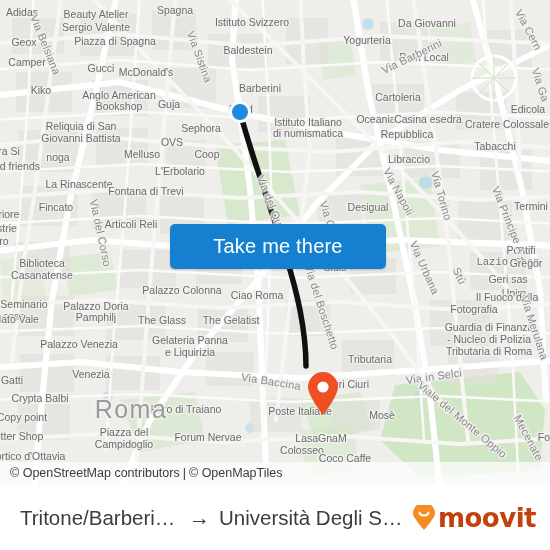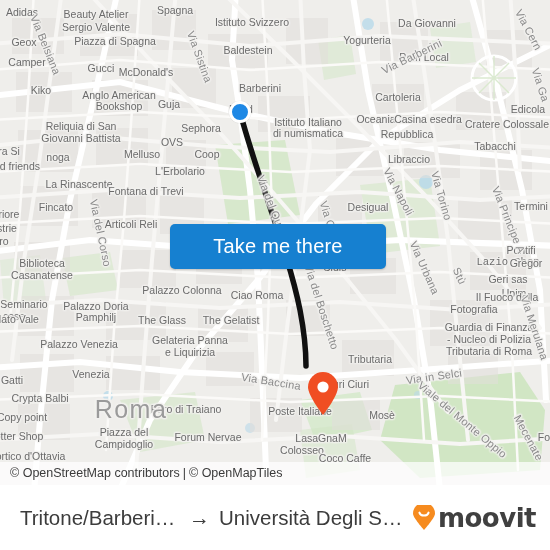--- a/index.html
+++ b/index.html
@@ -90,21 +90,21 @@
   }
   .route-text .ep.from{flex:0 0 auto;max-width:160px;}
   .route-text .ep.to{flex:1 1 auto;}
   .arrow{flex:0 0 auto;padding:0 9px;font-size:21px;color:#3c3c3c;line-height:1;}
 
   .brand{
     flex:0 0 auto;display:flex;align-items:center;gap:2px;
     padding-left:8px;
   }
   .brand-word{
-    font-size:26px;font-weight:bold;color:#404040;letter-spacing:-0.5px;
+    font-size:26px;font-weight:bold;color:#c2410c;letter-spacing:-0.5px;
     font-family:"DejaVu Sans", sans-serif;
   }
 </style>
 </head>
 <body>
 
 <div id="app">
 
   <div class="map">
 

